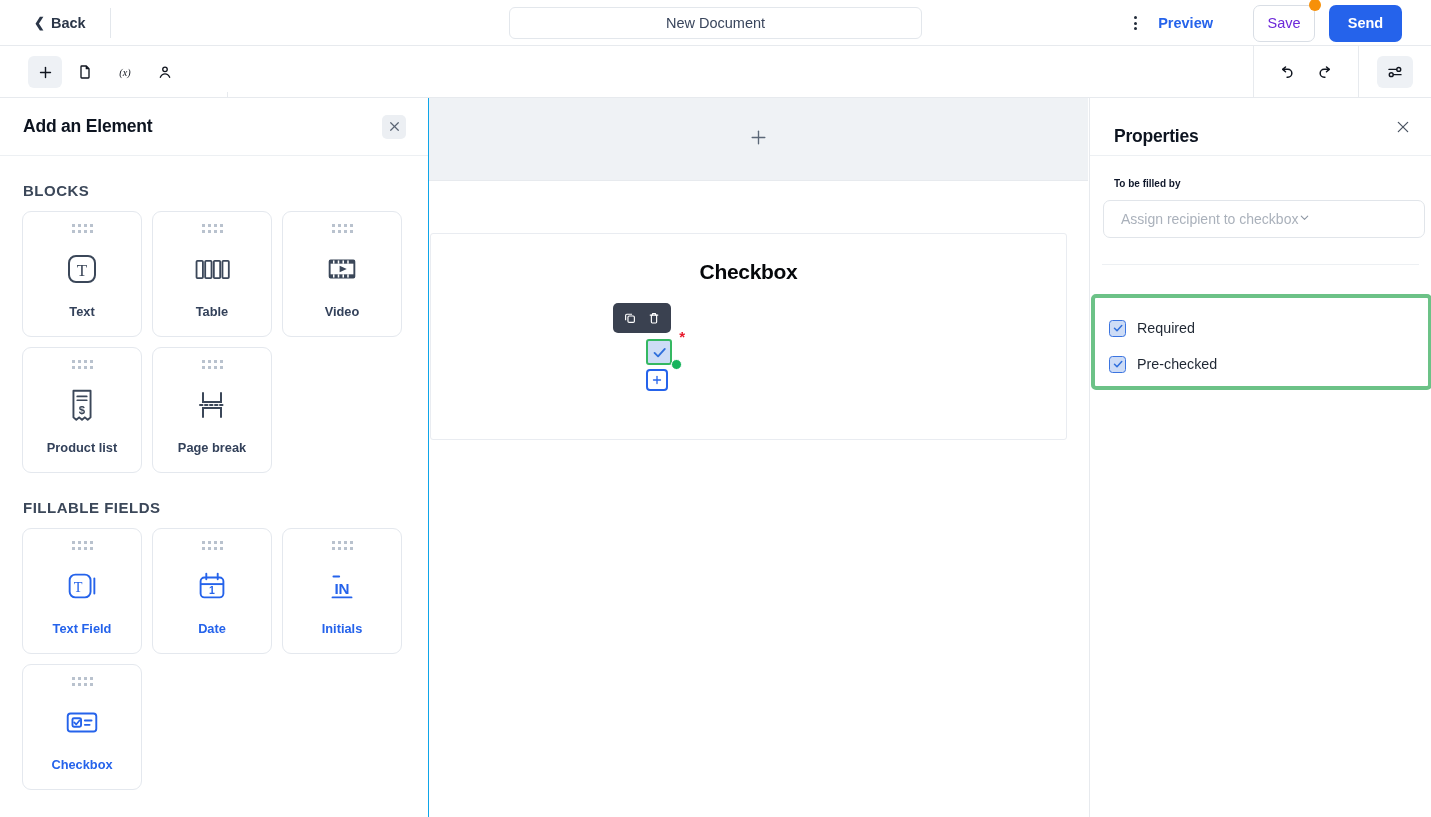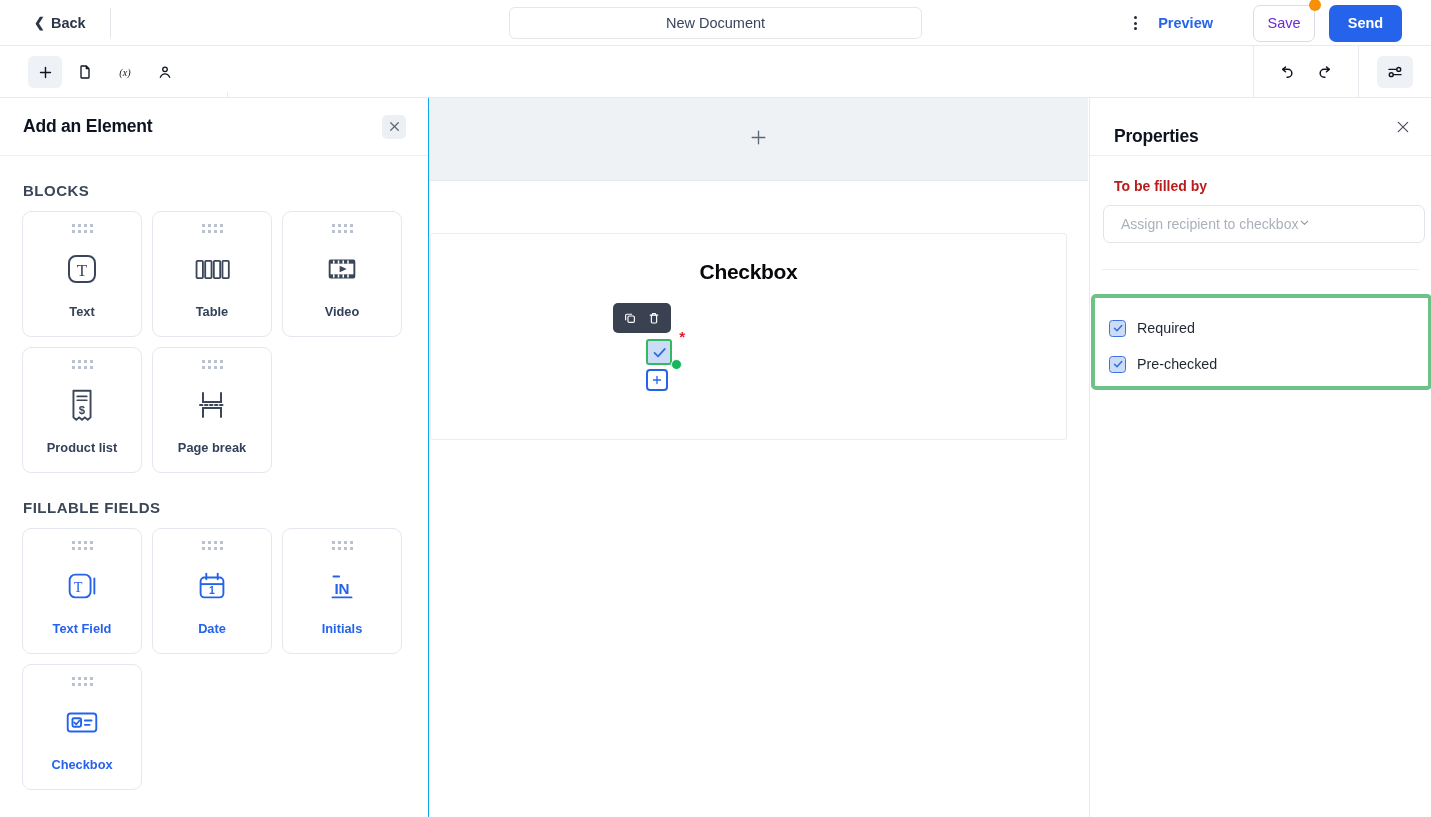--- a/index.html
+++ b/index.html
@@ -212,21 +212,21 @@
     justify-content: space-between; padding: 0 20px 0 24px;
     border-bottom: 1px solid #edf0f3;
   }
   .rp-title { font-size: 17.5px; font-weight: 700; color: #0d1420; letter-spacing: -0.2px; margin-top: 19px; }
   .rp-close {
     background: none; border: none; cursor: pointer; color: #4b5563;
     display: flex; align-items: center; justify-content: center;
   }
   .rp-body { padding: 22px 24px 0 24px; }
   .rp-field-label {
-    font-size: 14px; font-weight: 600; color: #b91c1c; margin-bottom: 11px;
+    font-size: 10px; font-weight: 600; color: #0f172a; margin-bottom: 11px;
   }
   .rp-select {
     width: 322px; height: 38px; border: 1px solid #e1e5ea; border-radius: 7px;
     background: #fff; display: flex; align-items: center;
     justify-content: flex-start; padding: 0 17px; cursor: pointer;
     margin-left: -11px;
   }
   .rp-select span { font-size: 14px; color: #aab1bb; }
   .rp-divider {
     height: 1px; background: #edf0f3; margin: 26px -12px 0 -12px;

